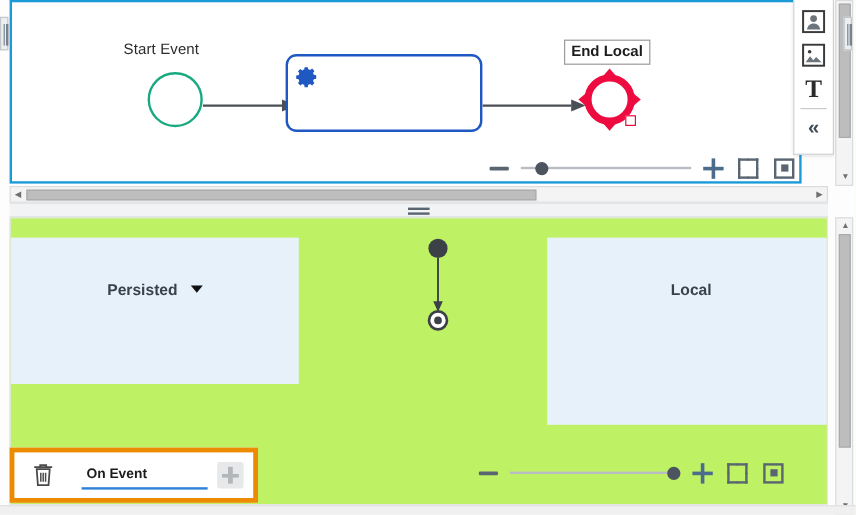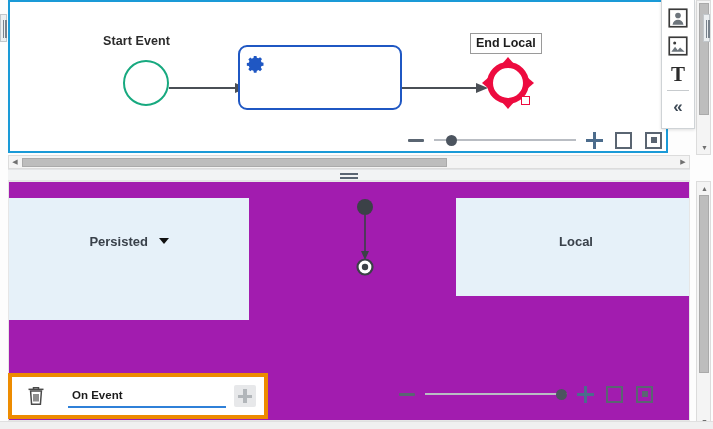--- a/index.html
+++ b/index.html
@@ -20,21 +20,21 @@
     position:absolute;left:8px;top:0px;width:660px;height:153px;
     background:#ffffff;
     border:2px solid #1a9ad7;
     box-sizing:border-box;
     overflow:hidden;
   }
   .bpmn-canvas{position:absolute;inset:0;background:#fff;}
 
   .lbl-start{
     position:absolute;left:93px;top:32px;
-    font-size:12.5px;font-weight:bold;color:#2b2b2b;
+    font-size:12.5px;font-weight:normal;color:#2b2b2b;
     letter-spacing:.1px;white-space:nowrap;
   }
   .start-ev{
     position:absolute;left:113px;top:58px;width:46px;height:46px;
     border:2.5px solid #17a97f;border-radius:50%;
     box-sizing:border-box;background:#fff;
   }
   .flow1{position:absolute;left:159px;top:80px;width:78px;height:12px;}
   .task-box{
     position:absolute;left:228px;top:43px;width:164px;height:65px;
@@ -139,41 +139,41 @@
     position:absolute;left:8px;top:169px;width:682px;height:12px;
     background:#f2f3f4;border-top:1px solid #e2e4e6;border-bottom:1px solid #e2e4e6;
     box-sizing:border-box;
   }
   .split-grip{position:absolute;left:50%;top:3px;margin-left:-9px;width:18px;height:6px;}
   .split-grip span{display:block;width:18px;height:2px;background:#5a6572;margin-bottom:2px;}
 
   
   .bottom-panel{
     position:absolute;left:8px;top:181px;width:682px;height:240px;
-    background:#a21caf;border:1px solid #e6e6e6;box-sizing:border-box;overflow:hidden;
+    background:#bef264;border:1px solid #e6e6e6;box-sizing:border-box;overflow:hidden;
   }
   .bpanel-card{
     position:absolute;background:#e6f1f9;
   }
   #card-persisted{left:0px;top:16px;width:240px;height:122px;}
-  #card-local{left:447px;top:16px;width:240px;height:98px;}
+  #card-local{left:447px;top:16px;width:240px;height:156px;}
   .card-title{
     position:absolute;top:36px;left:0;width:100%;text-align:center;
     font-size:13px;font-weight:bold;color:#39414a;
   }
   .card-caret{
     display:inline-block;margin-left:7px;
     width:0;height:0;border-left:5px solid transparent;border-right:5px solid transparent;
     border-top:6px solid #111;vertical-align:2px;
   }
   .mid-flow{position:absolute;left:330px;top:16px;width:52px;height:78px;}
 
   
   .orange-box{
-    position:absolute;left:8px;top:373px;width:260px;height:46px;
+    position:absolute;left:8px;top:373px;width:207px;height:46px;
     border:4px solid #ed8b00;background:#ffffff;box-sizing:border-box;
     z-index:5;
   }
   .ob-inner{position:absolute;inset:0;display:flex;align-items:center;padding:0 8px;box-sizing:border-box;}
   .trash-ic{width:20px;height:22px;flex:0 0 auto;margin-left:6px;}
   .oe-field{
     position:relative;flex:1 1 auto;margin:0 8px 0 22px;height:22px;
     border-bottom:2px solid #2f80d8;
     display:flex;align-items:center;
   }

